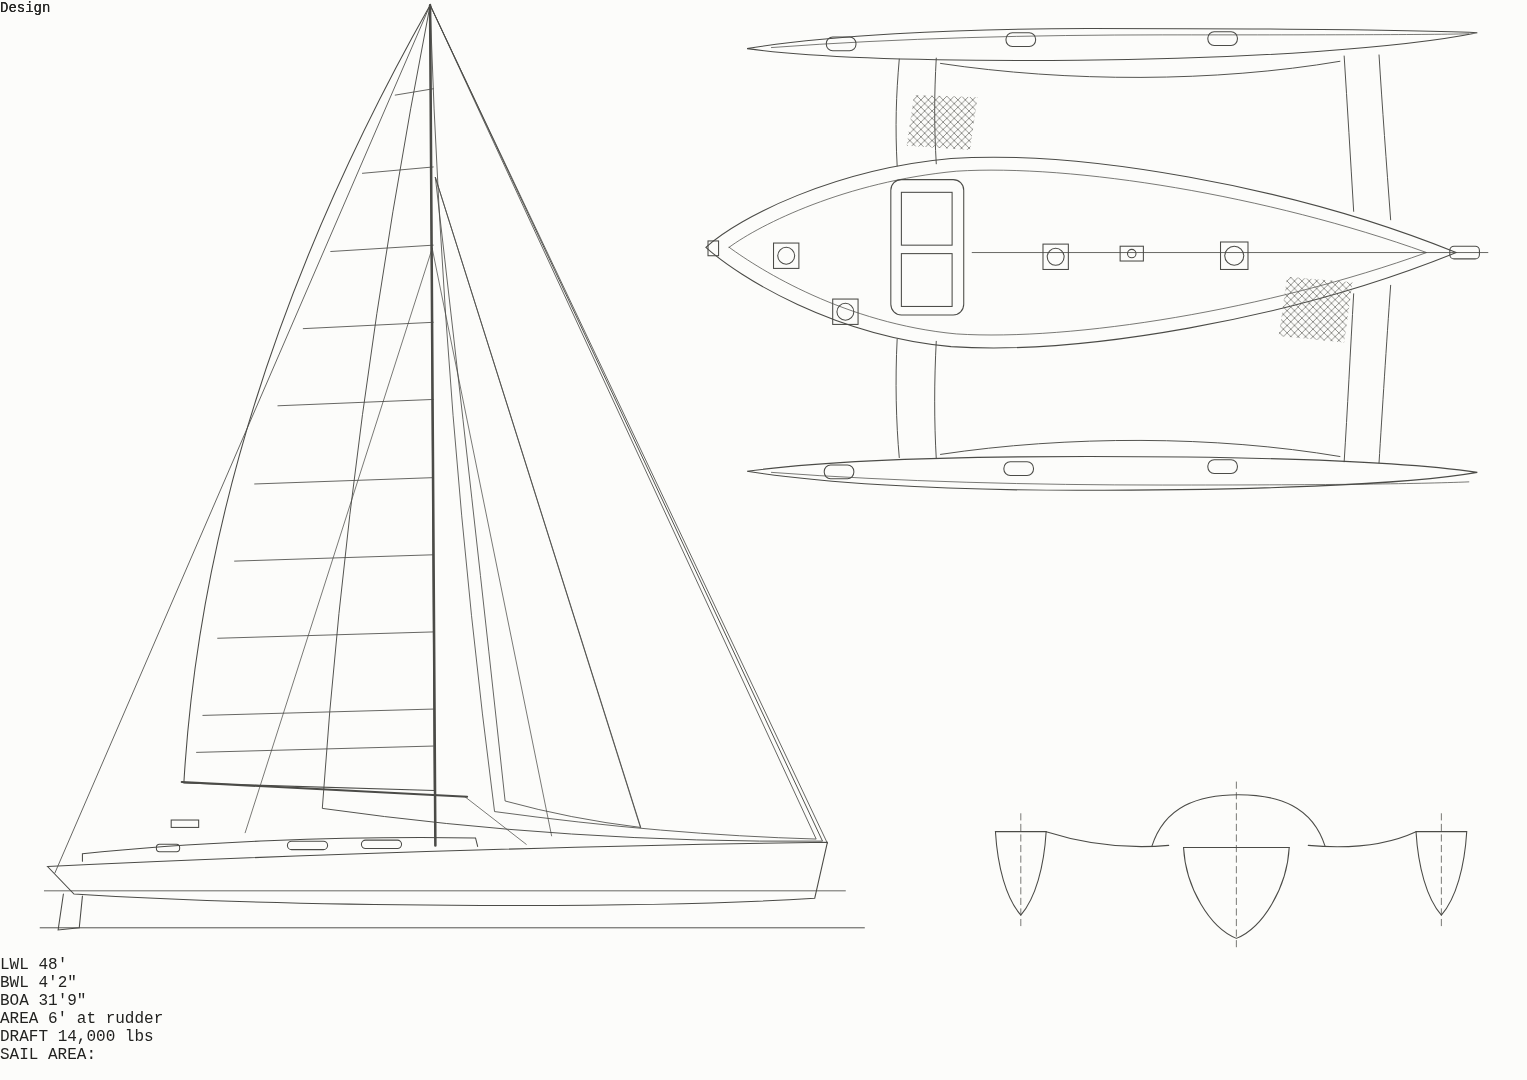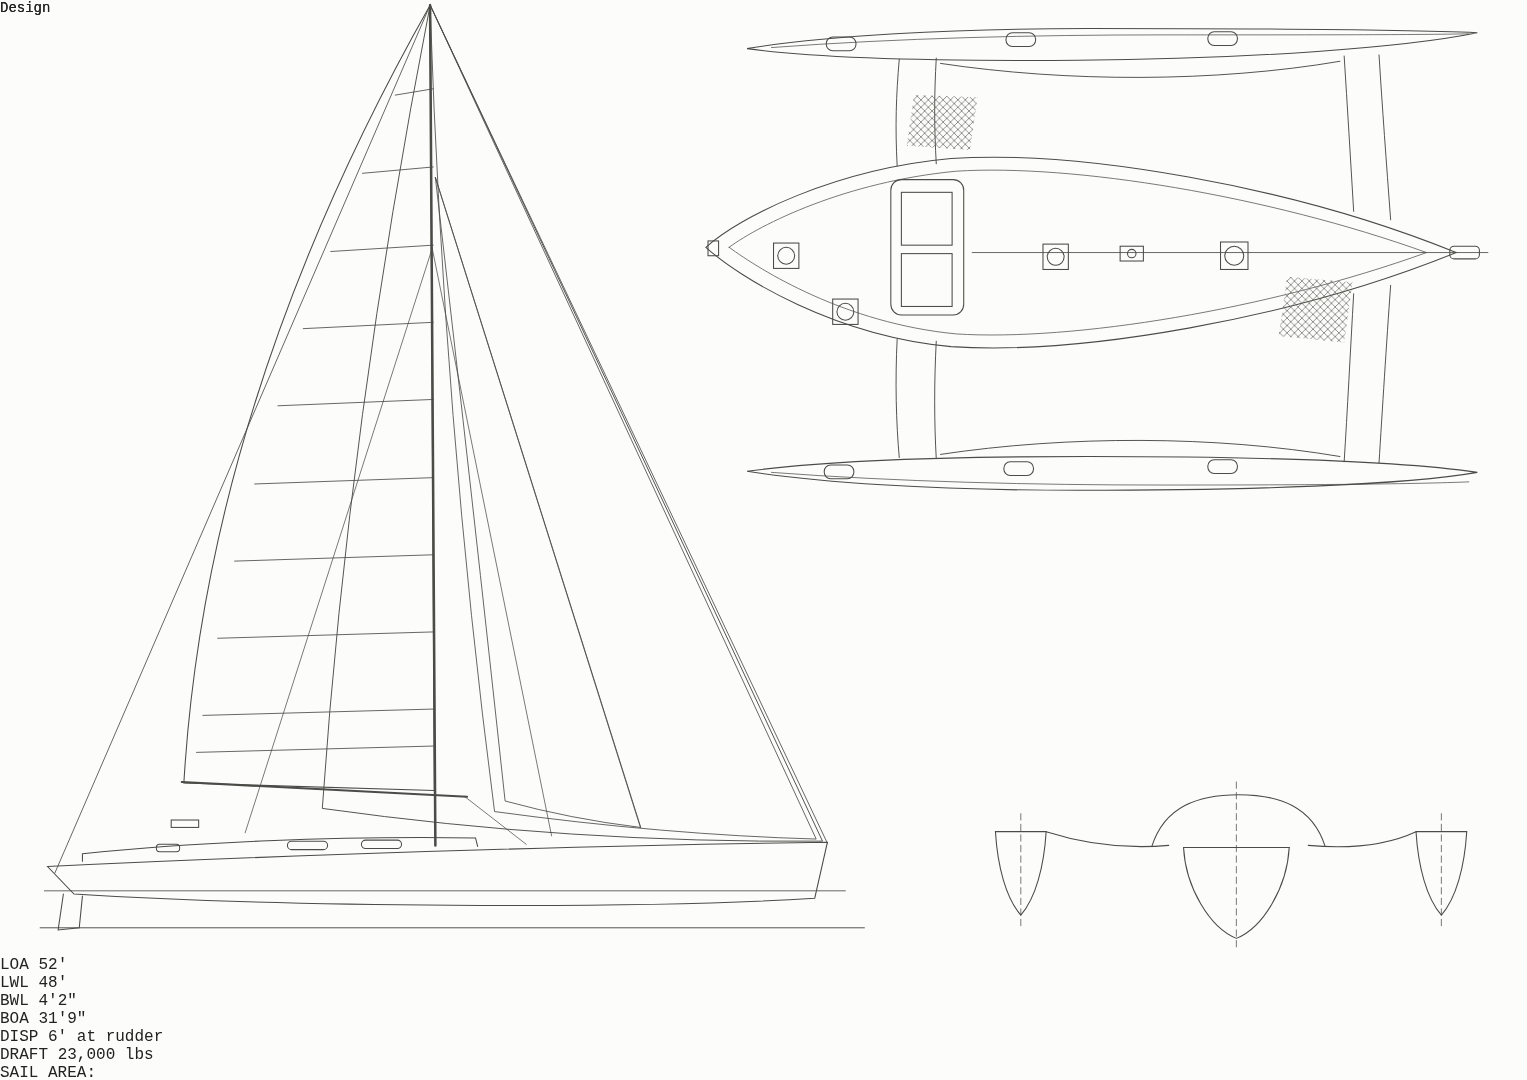--- a/index.html
+++ b/index.html
@@ -169,42 +169,38 @@
         <line x1="966" y1="770" x2="966" y2="880"></line>
         <line x1="1170" y1="740" x2="1170" y2="900"></line>
         <line x1="1364" y1="770" x2="1364" y2="880"></line>
       </g>
     </g>
   </svg>
 
   
   <div class="specs">
     <div class="spec-row">
-      <span class="spec-label">LOA</span>
-      <span class="spec-value">52'</span>
-    </div>
-    <div class="spec-row">
       <span class="spec-label">LWL</span>
       <span class="spec-value">48'</span>
     </div>
     <div class="spec-row">
       <span class="spec-label">BWL</span>
       <span class="spec-value">4'2"</span>
     </div>
     <div class="spec-row">
       <span class="spec-label">BOA</span>
       <span class="spec-value">31'9"</span>
     </div>
     <div class="spec-row">
-      <span class="spec-label">DISP</span>
+      <span class="spec-label">AREA</span>
       <span class="spec-value">6' at rudder</span>
     </div>
     <div class="spec-row">
       <span class="spec-label">DRAFT</span>
-      <span class="spec-value">23,000 lbs</span>
+      <span class="spec-value">14,000 lbs</span>
     </div>
   </div>
 
   <div class="sailspecs">
     <div class="sail-heading">SAIL AREA:</div>
 
   </div>
 
   
   

